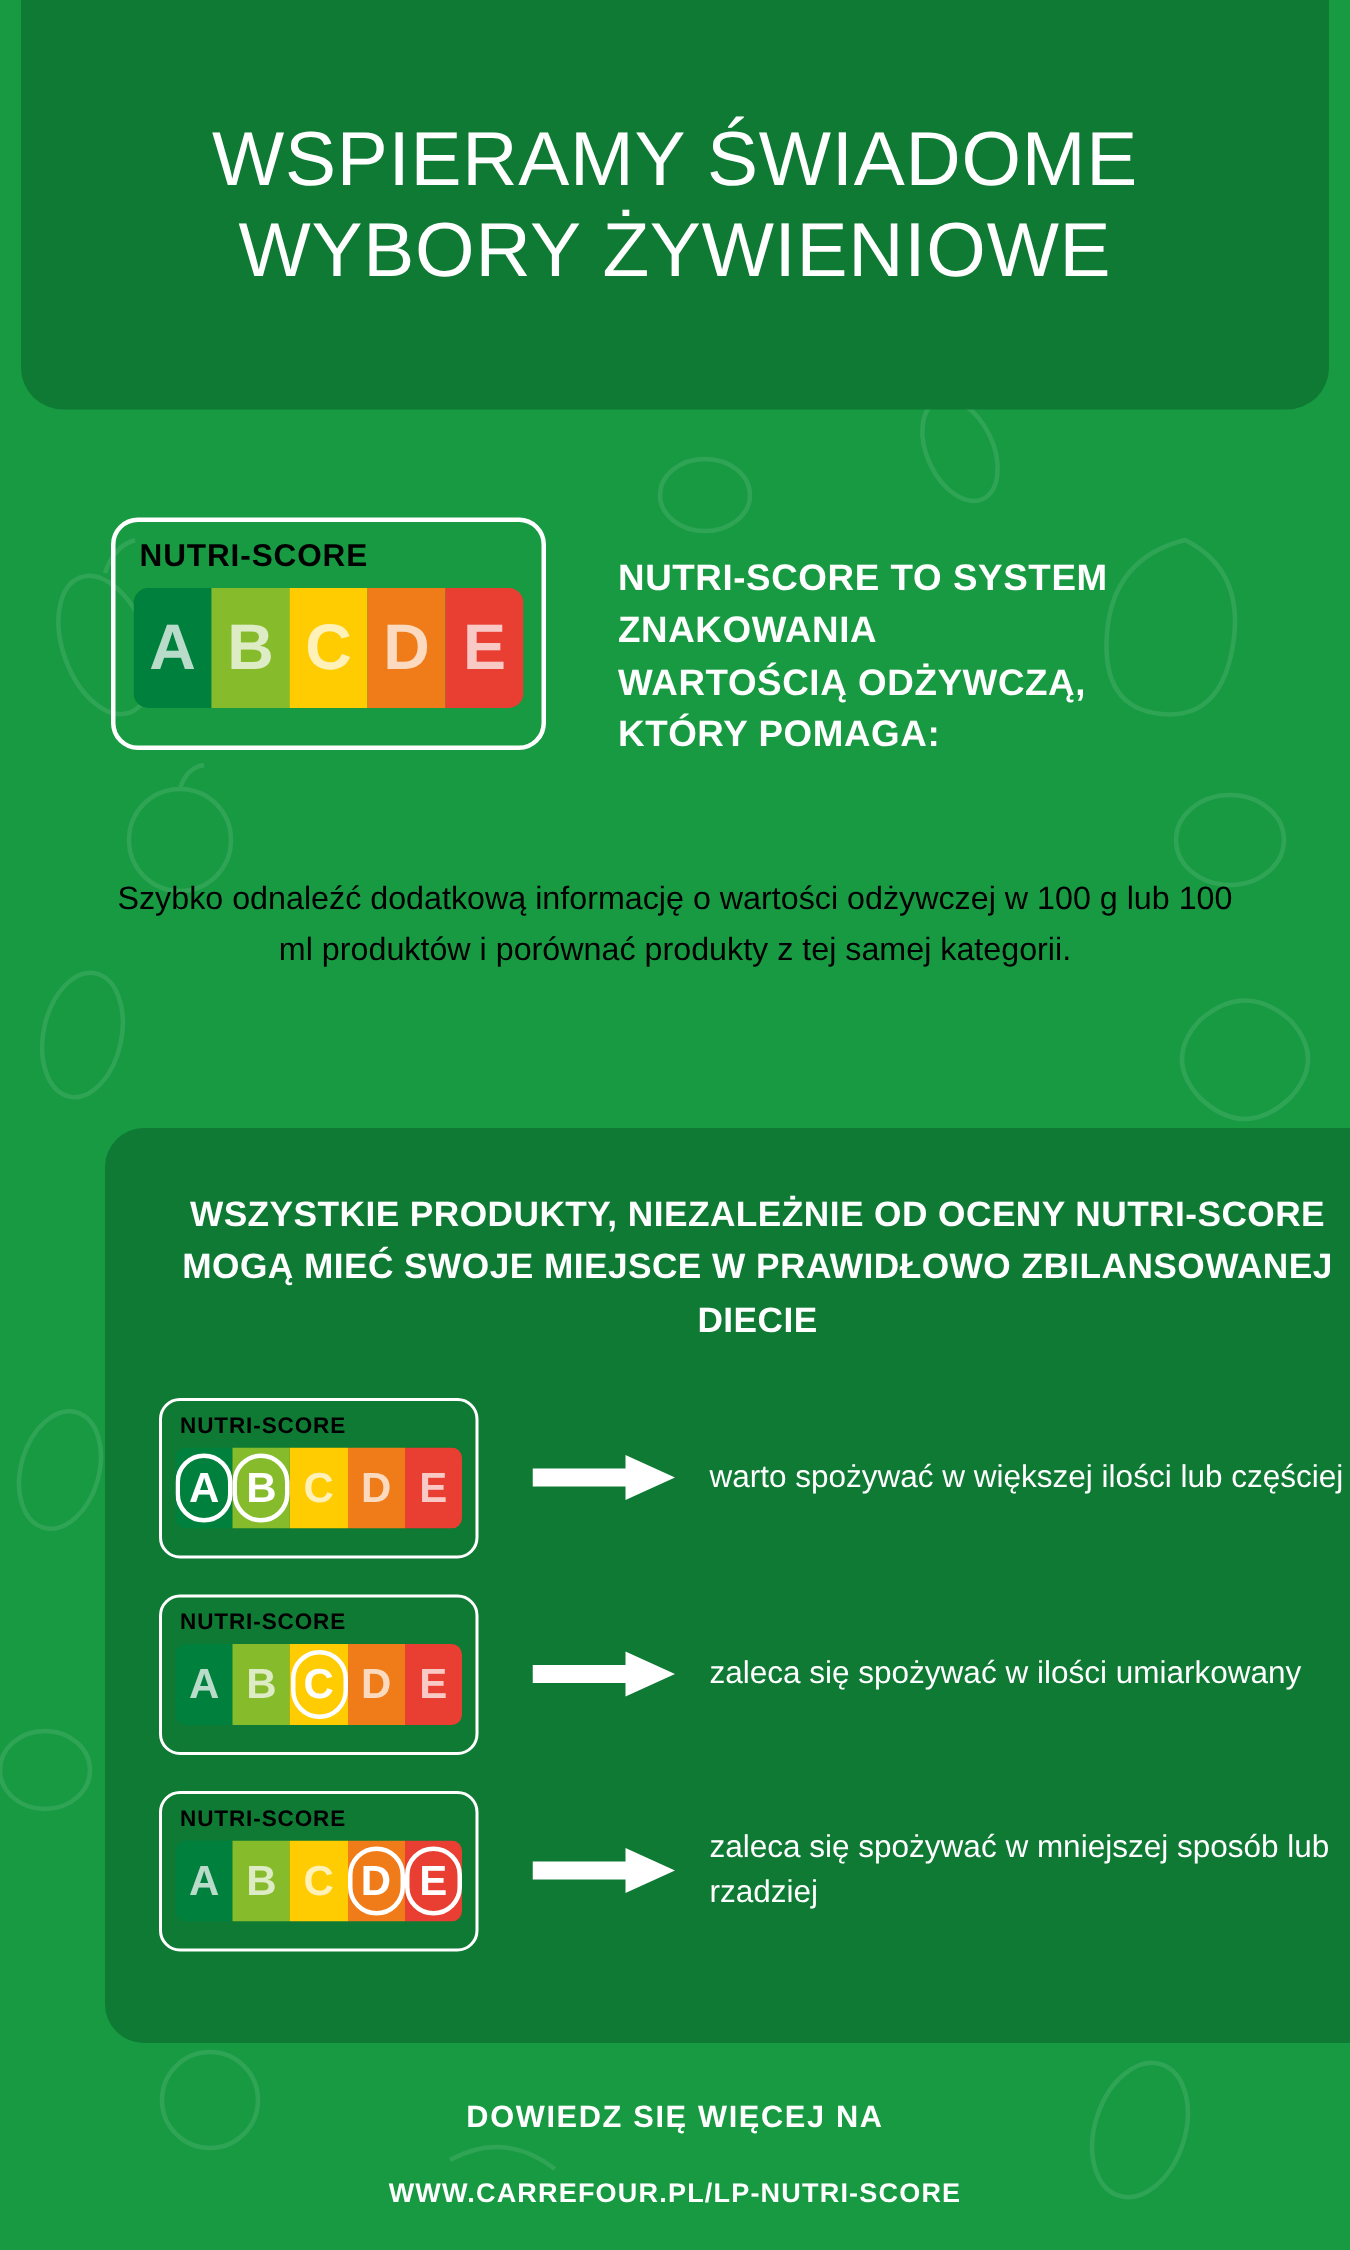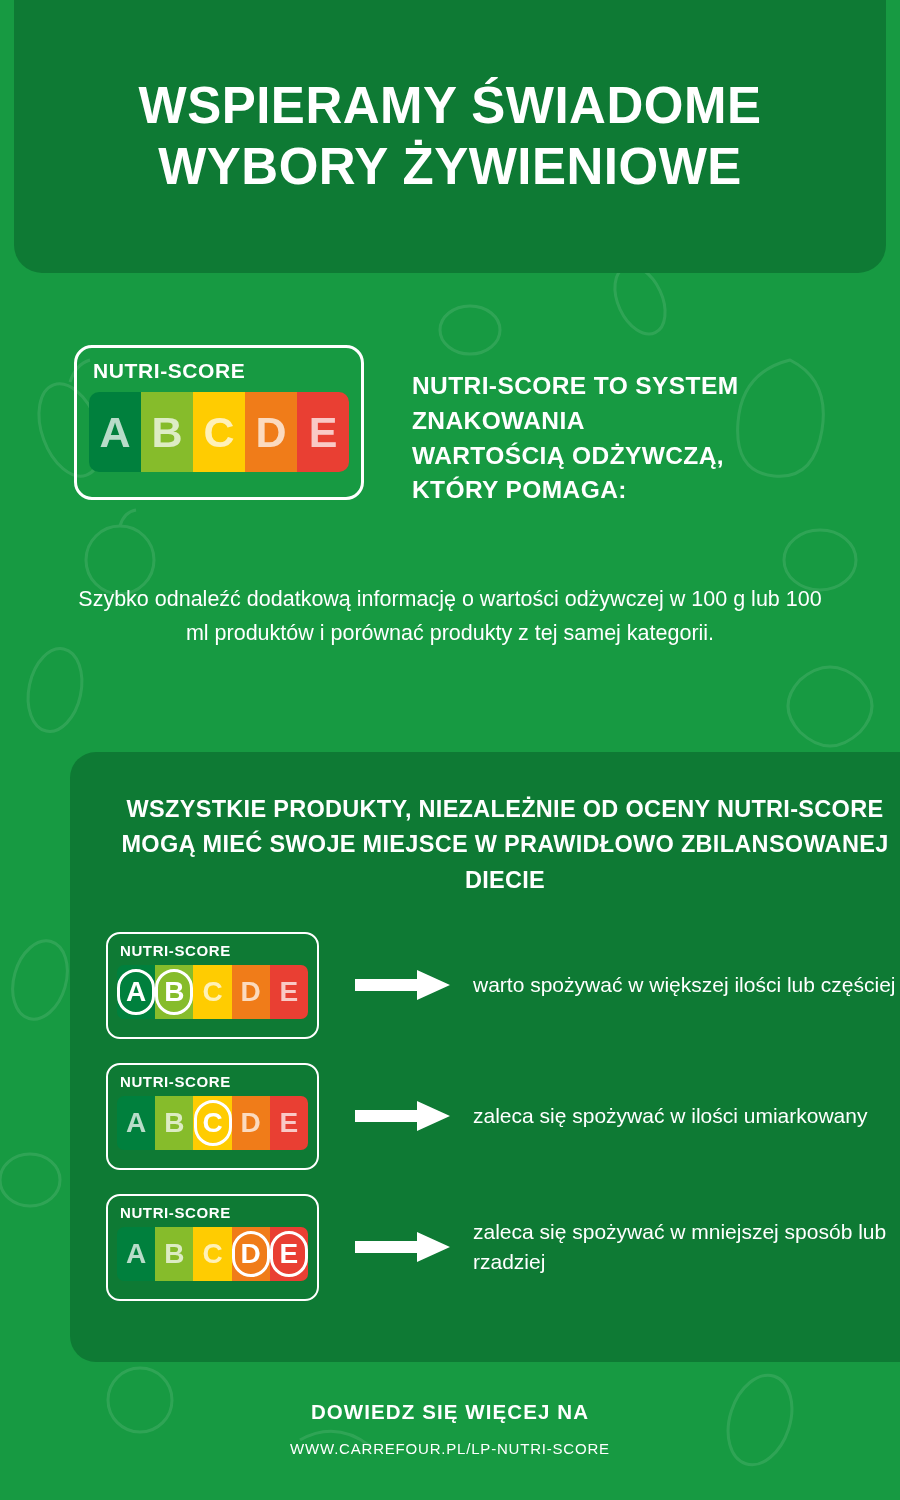--- a/index.html
+++ b/index.html
@@ -43,21 +43,21 @@
     display: flex;
     align-items: center;
     justify-content: center;
   }
   .header h1 {
     margin: 0;
     padding: 0 40px;
     text-align: center;
     font-size: 51px;
     line-height: 1.18;
-    font-weight: bold;
+    font-weight: normal;
     letter-spacing: 0.5px;
     color: #ffffff;
   }
   .intro-row {
     position: absolute;
     left: 0;
     top: 345px;
     width: 900px;
     display: flex;
     align-items: flex-start;
@@ -77,39 +77,39 @@
   .paragraph {
     position: absolute;
     left: 50%;
     transform: translateX(-50%);
     top: 583px;
     width: 760px;
     text-align: center;
     font-size: 21.5px;
     line-height: 1.58;
     font-weight: normal;
-    color: #ffffff;
+    color: #000000;
   }
 
   
   .ns-badge {
     position: relative;
     border: 3px solid #ffffff;
     border-radius: 18px;
     background: transparent;
     box-sizing: border-box;
   }
   .ns-badge.big {
     width: 290px;
     height: 155px;
     padding: 11px 12px 12px 12px;
   }
   .ns-title {
     font-weight: bold;
-    color: #ffffff;
+    color: #000000;
     letter-spacing: 0.6px;
   }
   .ns-badge.big .ns-title { font-size: 21px; margin-bottom: 9px; margin-left: 4px;}
 
   .ns-letters {
     display: flex;
     border-radius: 10px;
     overflow: hidden;
   }
   .ns-badge.big .ns-letters { height: 80px; }
@@ -208,23 +208,23 @@
     top: 1400px;
     width: 900px;
     text-align: center;
   }
   .footer .f1 {
     font-size: 20.5px;
     font-weight: bold;
     letter-spacing: 1.1px;
   }
   .footer .f2 {
-    margin-top: 16px;
-    font-size: 15px;
-    font-weight: normal;
+    margin-top: 28px;
+    font-size: 18px;
+    font-weight: bold;
     letter-spacing: 0.8px;
   }
 </style>
 </head>
 <body>
 
 <div class="page">
 
   <svg class="bg-deco" viewBox="0 0 900 1500" preserveAspectRatio="none" aria-hidden="true">
     <g fill="none" stroke="#ffffff" stroke-width="3">

